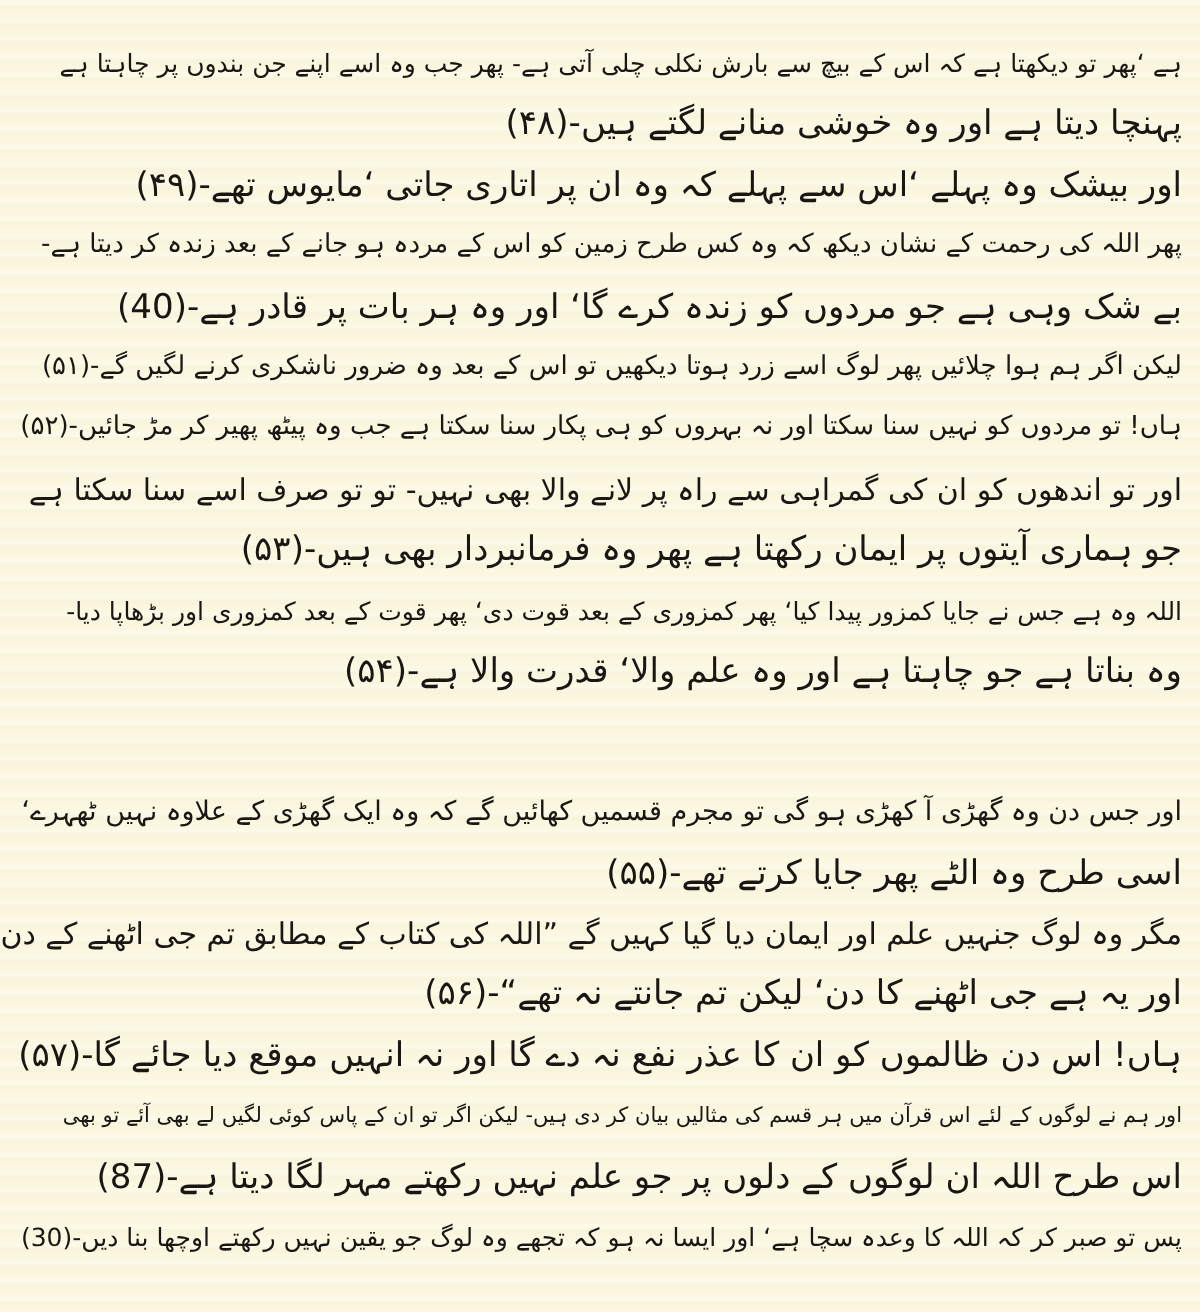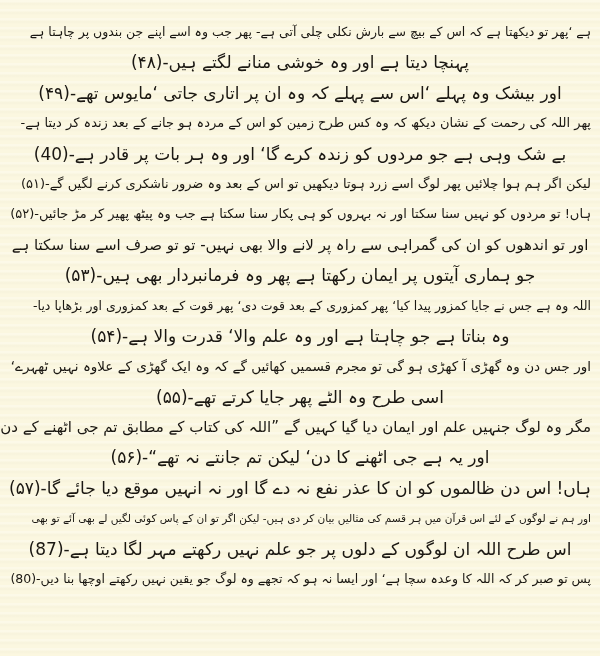--- a/index.html
+++ b/index.html
@@ -32,41 +32,41 @@
   .line {
     direction: rtl;
     unicode-bidi: plaintext;
     white-space: nowrap;
     height: 30.4px;
     line-height: 30.4px;
     font-size: 17px;
     color: #1a1712;
     text-rendering: optimizeLegibility;
   }
-  .line.center { text-align: center; }
+  .line.center { }
   .line.justify { text-align: right; }
 </style>
 </head>
 <body>
 
 <div class="page">
   <div class="text-block" id="text-block">
       <div class="line justify" style="font-size: 12.5px;">ہے ‘پھر تو دیکھتا ہے کہ اس کے بیچ سے بارش نکلی چلی آتی ہے- پھر جب وہ اسے اپنے جن بندوں پر چاہتا ہے</div>
       <div class="line center">پہنچا دیتا ہے اور وہ خوشی منانے لگتے ہیں-(۴۸)</div>
       <div class="line center">اور بیشک وہ پہلے ‘اس سے پہلے کہ وہ ان پر اتاری جاتی ‘مایوس تھے-(۴۹)</div>
       <div class="line justify" style="font-size: 13px;">پھر اللہ کی رحمت کے نشان دیکھ کہ وہ کس طرح زمین کو اس کے مردہ ہو جانے کے بعد زندہ کر دیتا ہے-</div>
       <div class="line center">بے شک وہی ہے جو مردوں کو زندہ کرے گا‘ اور وہ ہر بات پر قادر ہے-(40)</div>
       <div class="line justify" style="font-size: 13px;">لیکن اگر ہم ہوا چلائیں پھر لوگ اسے زرد ہوتا دیکھیں تو اس کے بعد وہ ضرور ناشکری کرنے لگیں گے-(۵۱)</div>
       <div class="line justify" style="font-size: 13px;">ہاں! تو مردوں کو نہیں سنا سکتا اور نہ بہروں کو ہی پکار سنا سکتا ہے جب وہ پیٹھ پھیر کر مڑ جائیں-(۵۲)</div>
       <div class="line center" style="font-size: 15px;">اور تو اندھوں کو ان کی گمراہی سے راہ پر لانے والا بھی نہیں- تو تو صرف اسے سنا سکتا ہے</div>
       <div class="line center">جو ہماری آیتوں پر ایمان رکھتا ہے پھر وہ فرمانبردار بھی ہیں-(۵۳)</div>
       <div class="line justify" style="font-size: 12.5px;">اللہ وہ ہے جس نے جایا کمزور پیدا کیا‘ پھر کمزوری کے بعد قوت دی‘ پھر قوت کے بعد کمزوری اور بڑھاپا دیا-</div>
       <div class="line center">وہ بناتا ہے جو چاہتا ہے اور وہ علم والا‘ قدرت والا ہے-(۵۴)</div>
-      <div class="line justify" style="font-size: 13.5px;">اور جس دن وہ گھڑی آ کھڑی ہو گی تو مجرم قسمیں کھائیں گے کہ وہ ایک گھڑی کے علاوہ نہیں ٹھہرے‘</div>
+      <div class="line justify" style="font-size: 13.5px; margin-top: 40px;">اور جس دن وہ گھڑی آ کھڑی ہو گی تو مجرم قسمیں کھائیں گے کہ وہ ایک گھڑی کے علاوہ نہیں ٹھہرے‘</div>
       <div class="line center">اسی طرح وہ الٹے پھر جایا کرتے تھے-(۵۵)</div>
       <div class="line justify" style="font-size: 15px;">مگر وہ لوگ جنہیں علم اور ایمان دیا گیا کہیں گے ”اللہ کی کتاب کے مطابق تم جی اٹھنے کے دن تک ٹھہرے رہے-</div>
       <div class="line center">اور یہ ہے جی اٹھنے کا دن‘ لیکن تم جانتے نہ تھے“-(۵۶)</div>
       <div class="line center">ہاں! اس دن ظالموں کو ان کا عذر نفع نہ دے گا اور نہ انہیں موقع دیا جائے گا-(۵۷)</div>
       <div class="line justify" style="font-size: 10.5px;">اور ہم نے لوگوں کے لئے اس قرآن میں ہر قسم کی مثالیں بیان کر دی ہیں- لیکن اگر تو ان کے پاس کوئی لگیں لے بھی آئے تو بھی</div>
       <div class="line center">اس طرح اللہ ان لوگوں کے دلوں پر جو علم نہیں رکھتے مہر لگا دیتا ہے-(87)</div>
-      <div class="line justify" style="font-size: 12.5px;">پس تو صبر کر کہ اللہ کا وعدہ سچا ہے‘ اور ایسا نہ ہو کہ تجھے وہ لوگ جو یقین نہیں رکھتے اوچھا بنا دیں-(80)</div>
+      <div class="line justify" style="font-size: 12.5px;">پس تو صبر کر کہ اللہ کا وعدہ سچا ہے‘ اور ایسا نہ ہو کہ تجھے وہ لوگ جو یقین نہیں رکھتے اوچھا بنا دیں-(30)</div>
     </div>
 </div>
 
 </body></html>

